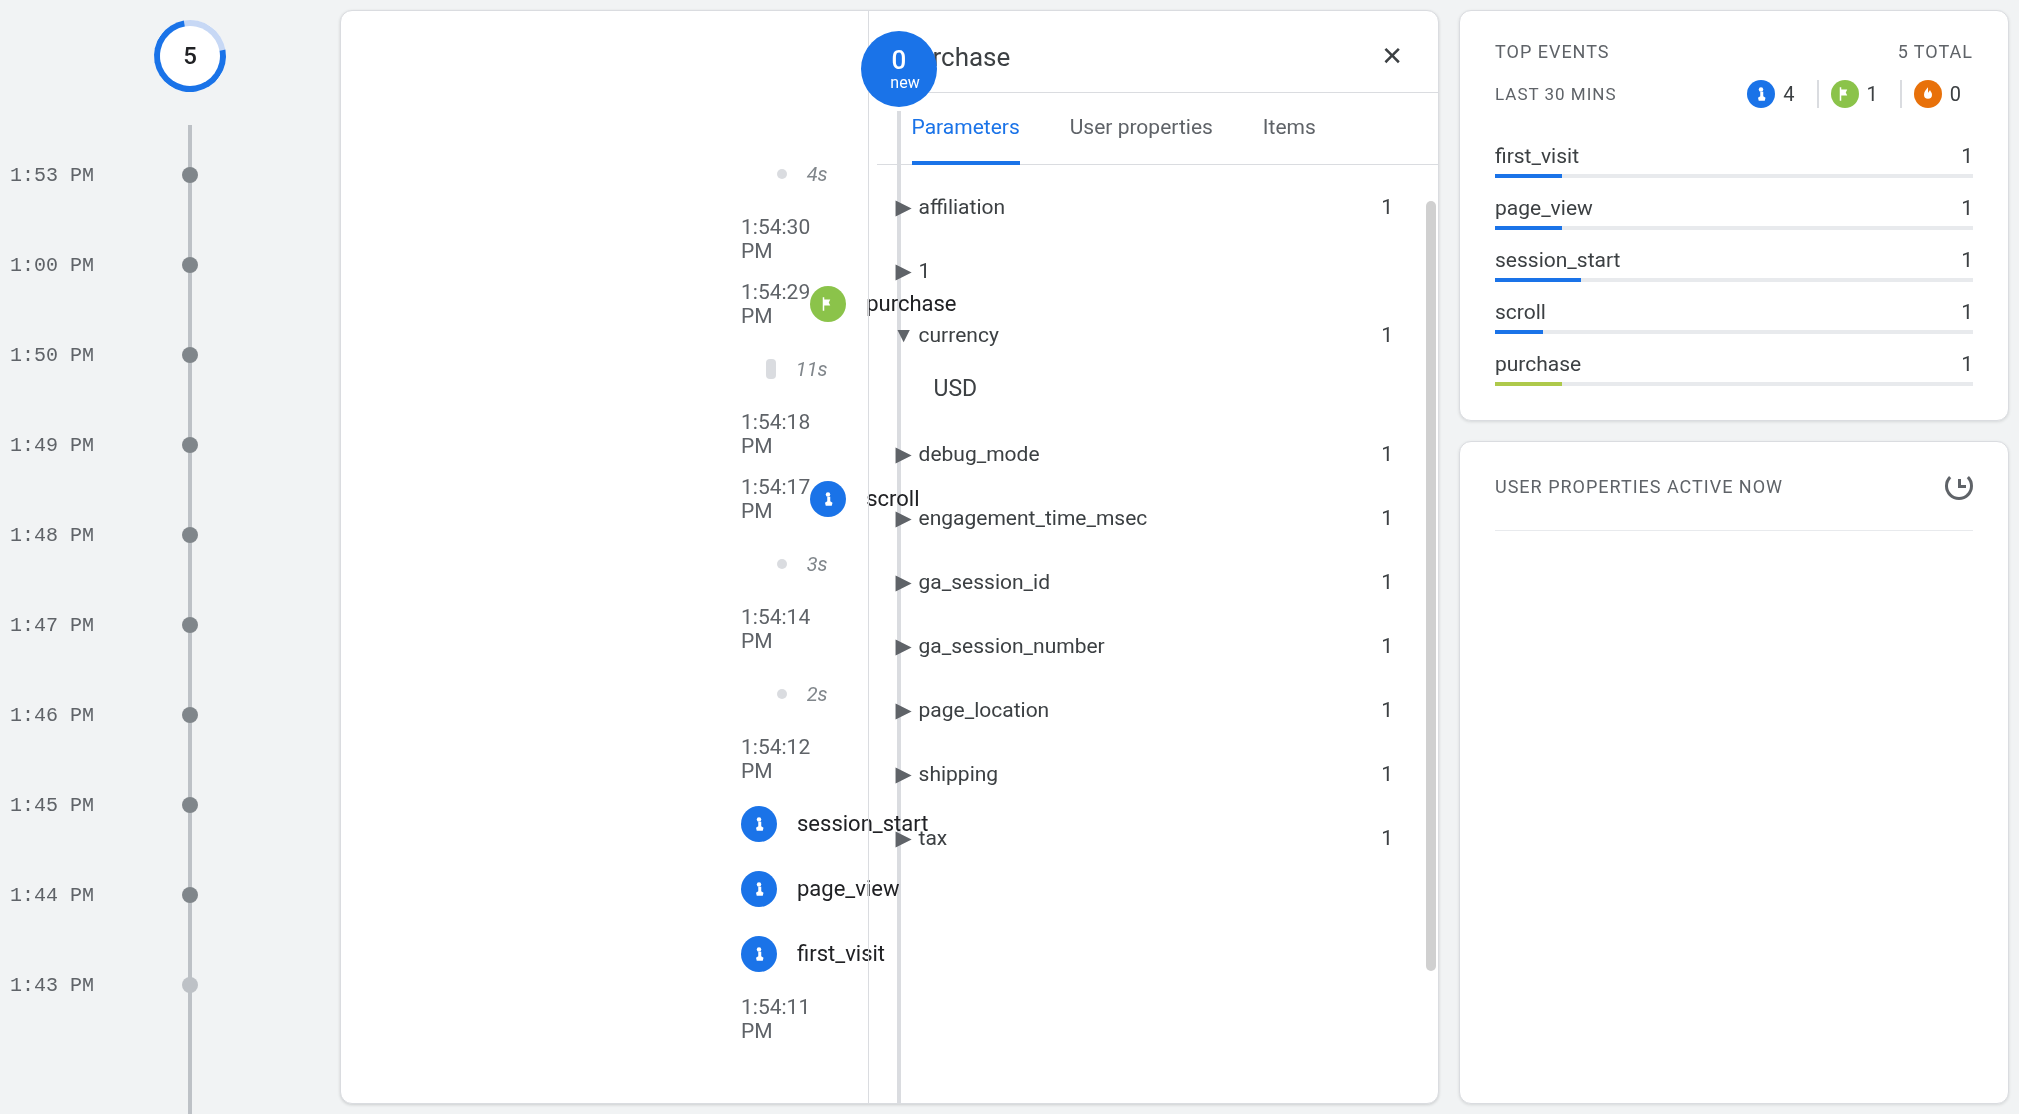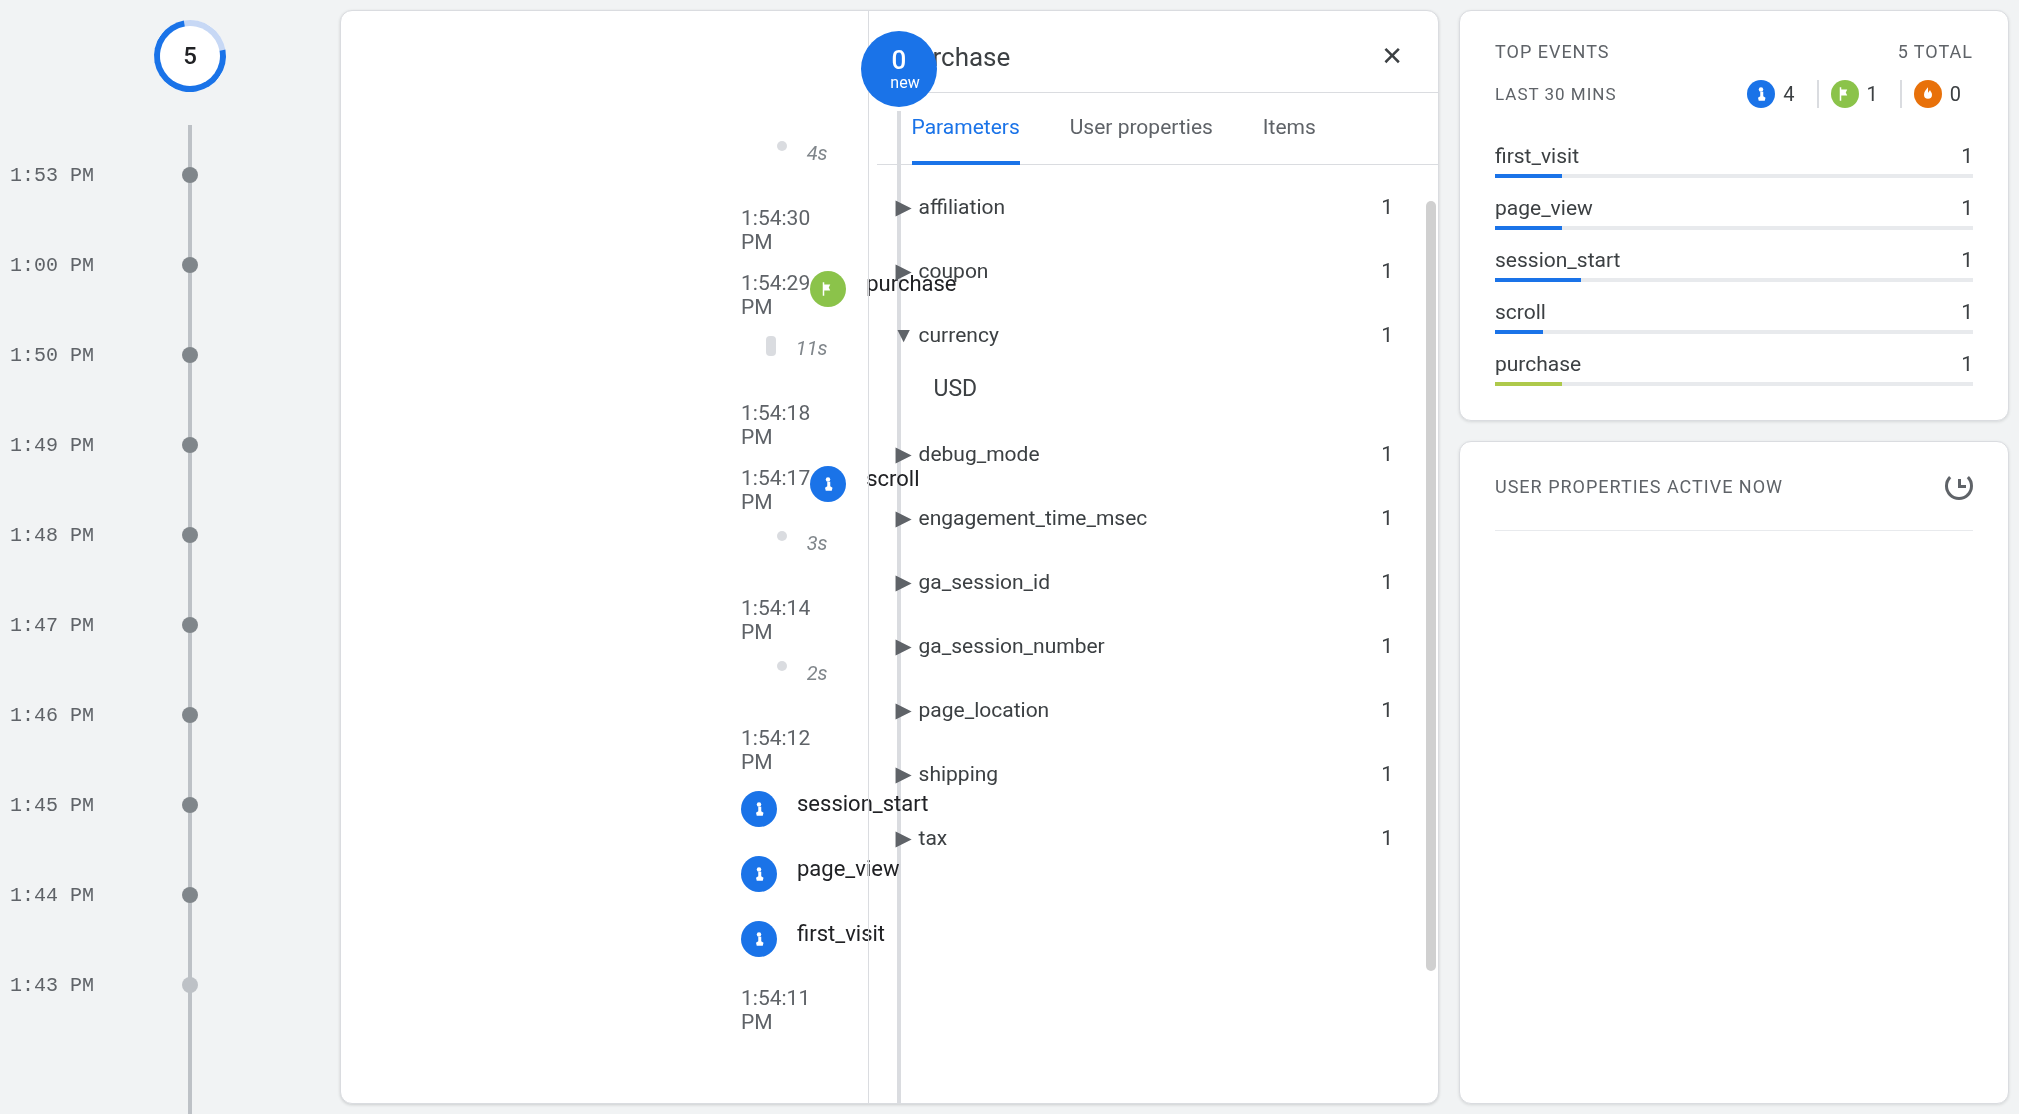--- a/index.html
+++ b/index.html
@@ -40,21 +40,21 @@
   .stream { width:48%; position:relative; padding:30px 40px 30px 50px; }
   .stream-line { position:absolute; top:100px; bottom:-20px; left:556px; width:4px; background:#dadce0; }
   .stream-head {
     position:absolute; top:20px; left:520px; width:76px; height:76px;
     border-radius:50%; background:#1a73e8; color:#fff;
     display:flex; flex-direction:column; align-items:center; justify-content:center;
     z-index:2;
   }
   .stream-head .n { font-size:26px; font-weight:500; line-height:1; }
   .stream-head .t { font-size:16px;margin-left:12px; }
-  .sevent { display:flex; align-items:flex-start; height:65px; position:relative; }
+  .sevent { display:flex; align-items:center; height:65px; position:relative; }
   .sevent .time { width:480px; text-align:left; font-size:21px; color:#5f6368; padding-left:350px;}
   .sevent .iconwrap { width:40px; display:flex; justify-content:center; z-index:2; }
   .sevent .event-name { font-size:22px; color:#202124; padding-left:20px;}
   .eicon { width:36px; height:36px; border-radius:50%; display:flex; align-items:center; justify-content:center; color:#fff; font-size:18px; }
   .eicon.touch { background:#1a73e8; }
   .eicon.flag  { background:#8bc34a; }
   .spacer-dot { width:10px; height:10px; border-radius:50%; background:#dadce0; margin-left:15px; }
   .gap-bar { width:10px; height:20px; border-radius:4px; background:#dadce0; margin-left:15px;}
   .gap-text { font-size:20px; font-style:italic; color:#80868b; padding-left:20px;}
 
@@ -284,21 +284,20 @@
           <div class="tab ">Items</div>
         </div>
       <div class="plist" id="plist">
           <div class="prow">
        <span class="arrow">▶</span>
        <span class="pname">affiliation</span>
        <span class="pcount">1</span>
      </div>
           <div class="prow">
        <span class="arrow">▶</span>
-       <span class="pname">coupon</span>
        <span class="pcount">1</span>
      </div>
           <div class="prow">
        <span class="arrow">▼</span>
        <span class="pname">currency</span>
        <span class="pcount">1</span>
      </div>
           <div class="pvalue">USD</div>
           <div class="prow">
        <span class="arrow">▶</span>

